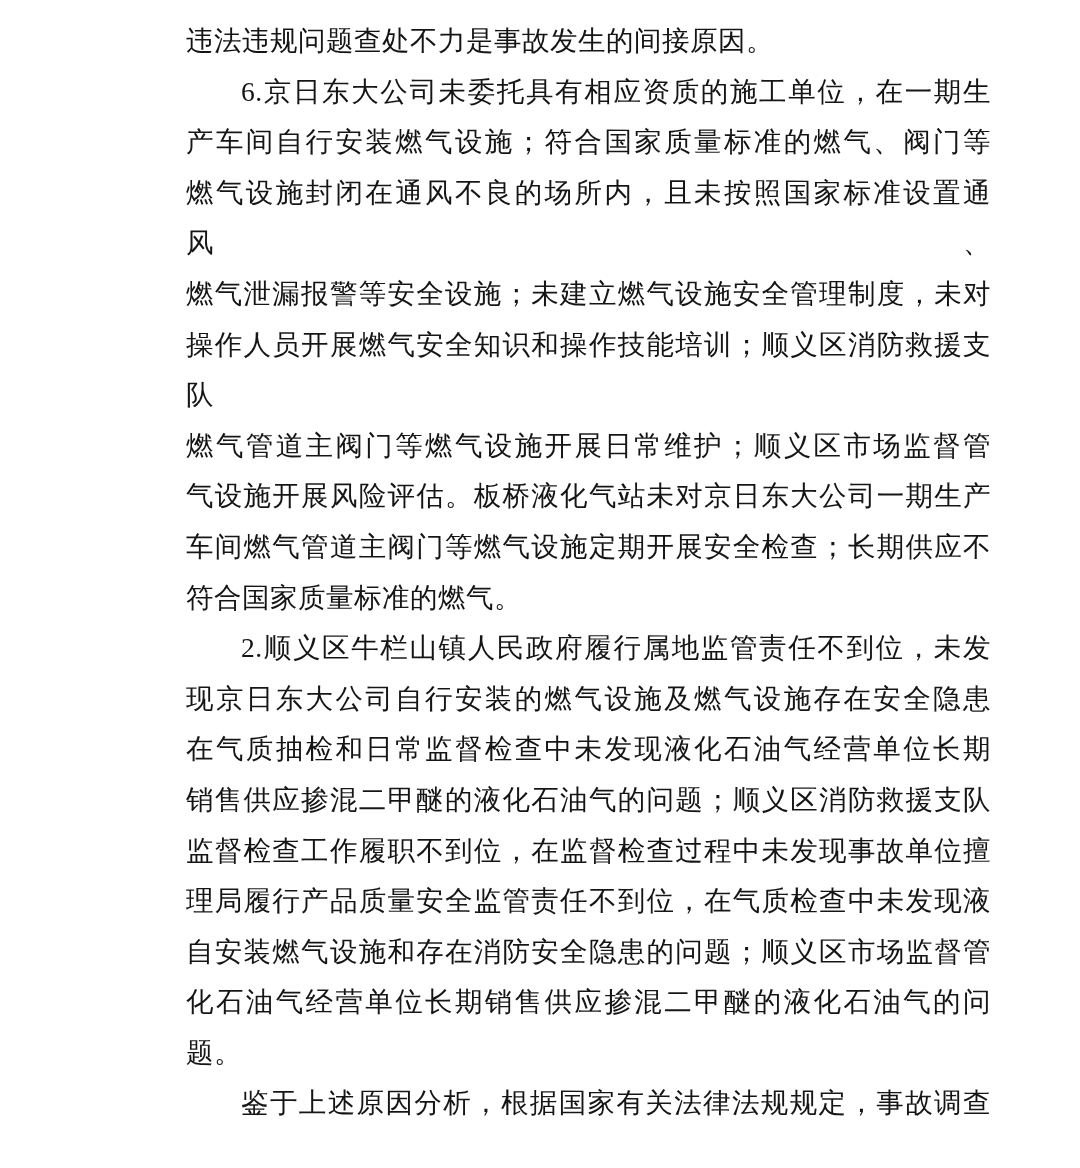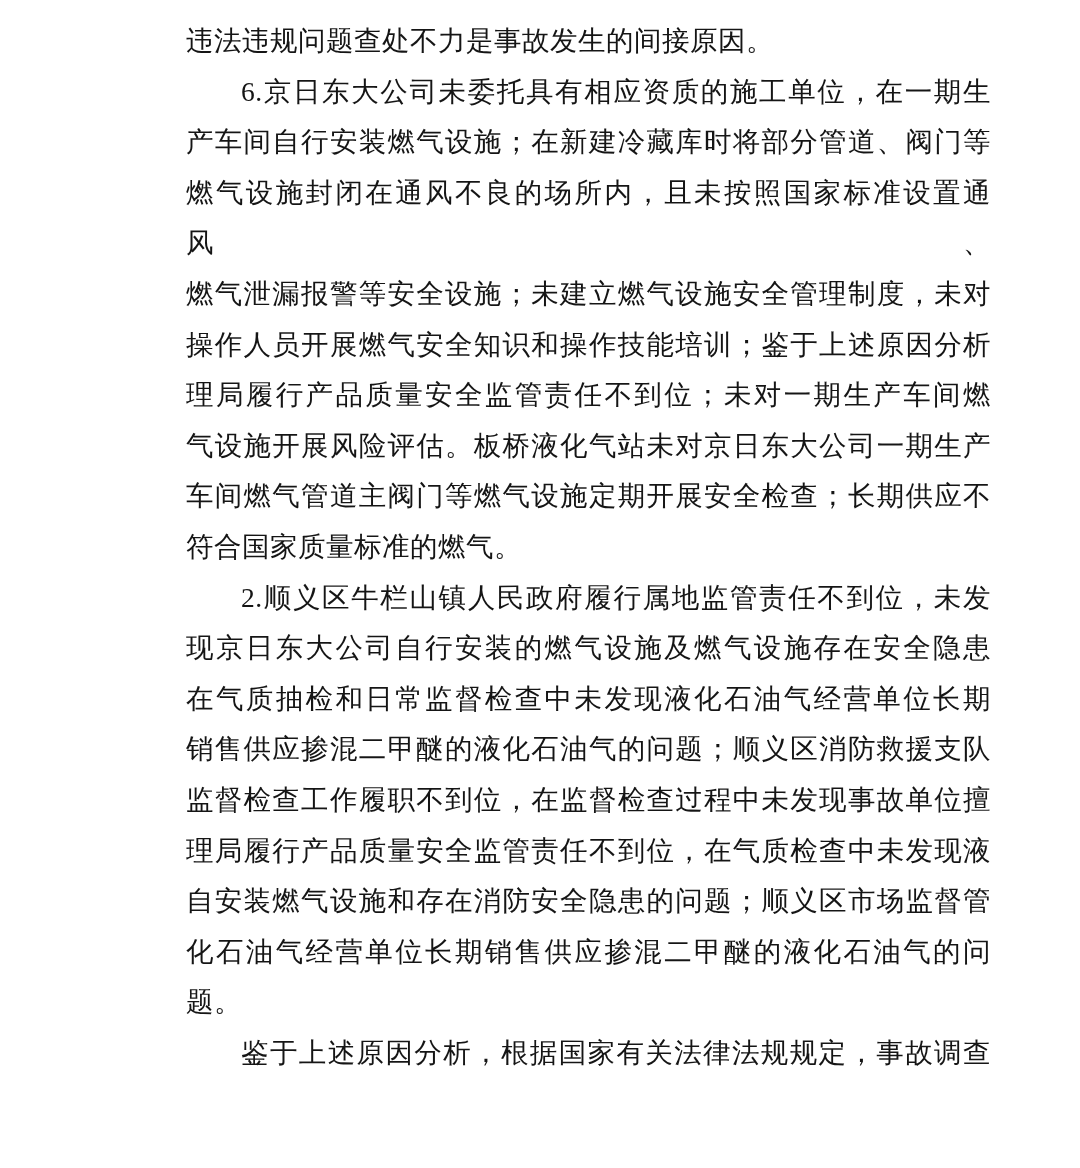--- a/index.html
+++ b/index.html
@@ -47,25 +47,25 @@
 </head>
 <body>
 
 <div class="page">
   <div class="doc" id="doc" style="color: rgb(21, 21, 21);">
       <div class="block paragraph">
         <div class="line">违法违规问题查处不力是事故发生的间接原因。</div>
       </div>
       <div class="block paragraph">
         <div class="line indent just">6.京日东大公司未委托具有相应资质的施工单位，在一期生</div>
-        <div class="line just">产车间自行安装燃气设施；在新建冷藏库时将部分管道、阀门等</div>
+        <div class="line just">产车间自行安装燃气设施；符合国家质量标准的燃气、阀门等</div>
         <div class="line just">燃气设施封闭在通风不良的场所内，且未按照国家标准设置通风、</div>
         <div class="line just">燃气泄漏报警等安全设施；未建立燃气设施安全管理制度，未对</div>
-        <div class="line just">操作人员开展燃气安全知识和操作技能培训；鉴于上述原因分析</div>
-        <div class="line just">理局履行产品质量安全监管责任不到位；未对一期生产车间燃</div>
+        <div class="line just">操作人员开展燃气安全知识和操作技能培训；顺义区消防救援支队</div>
+        <div class="line just">燃气管道主阀门等燃气设施开展日常维护；顺义区市场监督管</div>
         <div class="line just">气设施开展风险评估。板桥液化气站未对京日东大公司一期生产</div>
         <div class="line just">车间燃气管道主阀门等燃气设施定期开展安全检查；长期供应不</div>
         <div class="line">符合国家质量标准的燃气。</div>
       </div>
       <div class="block paragraph">
         <div class="line indent just">2.顺义区牛栏山镇人民政府履行属地监管责任不到位，未发</div>
         <div class="line just">现京日东大公司自行安装的燃气设施及燃气设施存在安全隐患</div>
         <div class="line just">在气质抽检和日常监督检查中未发现液化石油气经营单位长期</div>
         <div class="line just">销售供应掺混二甲醚的液化石油气的问题；顺义区消防救援支队</div>
         <div class="line just">监督检查工作履职不到位，在监督检查过程中未发现事故单位擅</div>

